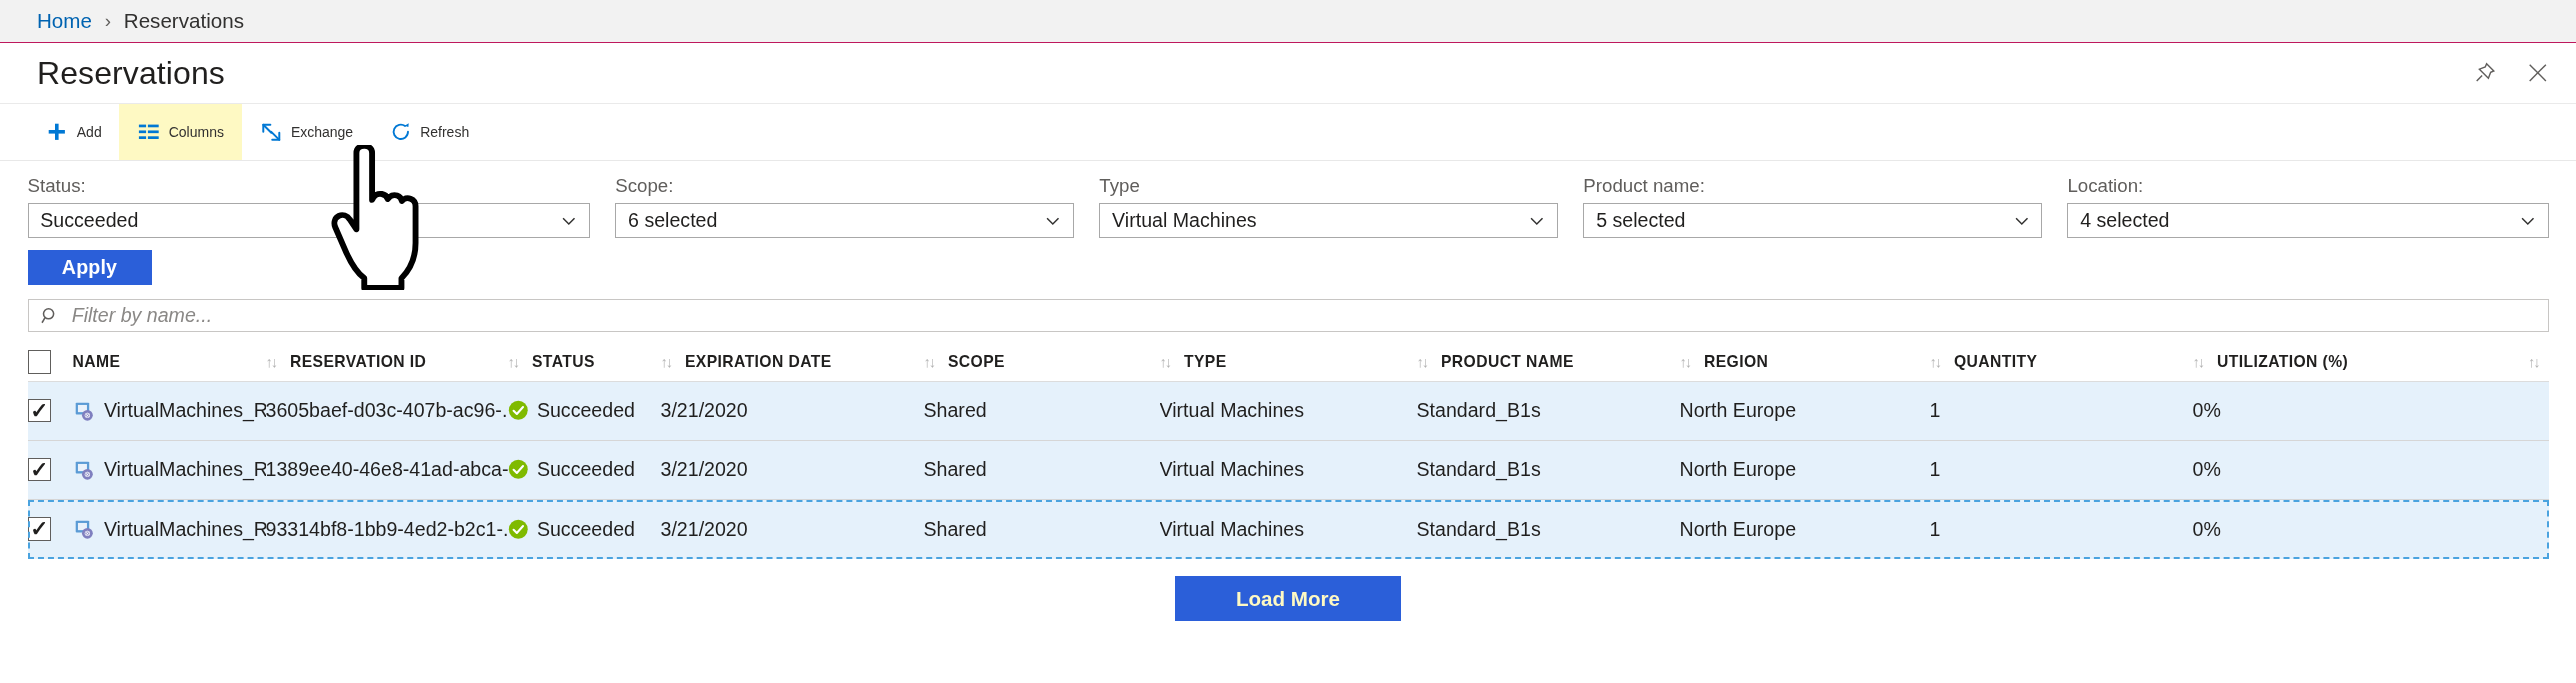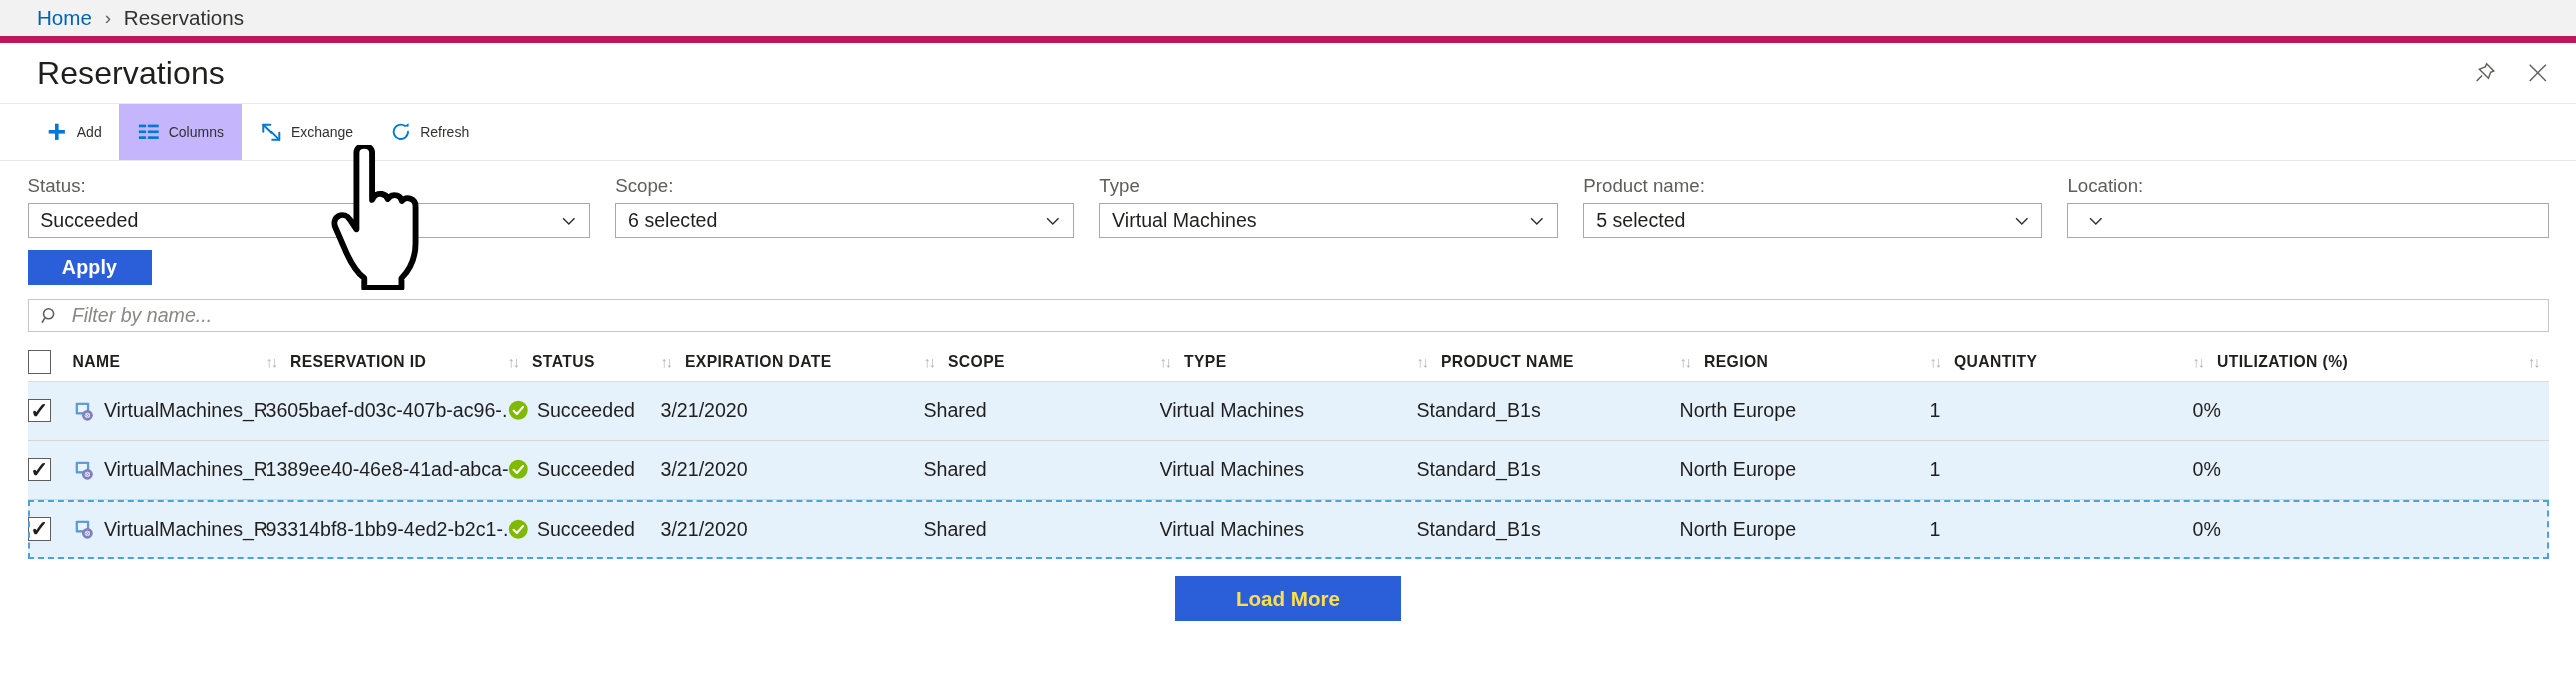--- a/index.html
+++ b/index.html
@@ -18,21 +18,21 @@
   }
 
   
   .breadcrumb-bar {
     height: 43px;
     background: #f2f2f2;
     display: flex;
     align-items: center;
     padding: 0 0 0 37px;
     box-sizing: border-box;
-    border-bottom: 7px solid #be185d;
+    border-bottom: 1px solid #be185d;
   }
   .crumb-link {
     color: #0063b1;
     font-size: 20.6px;
     cursor: pointer;
     text-decoration: none;
   }
   .crumb-sep {
     color: #605e5c;
     font-size: 18.7px;
@@ -92,21 +92,21 @@
     gap: 8px;
     padding: 0 17.7px;
     font-size: 14px;
     color: #323130;
     cursor: pointer;
     background: transparent;
     border: none;
     font-family: inherit;
     white-space: nowrap;
   }
-  .cmd-btn.highlight { background: #c4b5fd; }
+  .cmd-btn.highlight { background: #fef9c3; }
   .cmd-ico {
     display: inline-flex;
     align-items: center;
     justify-content: center;
     color: #0078d4;
     width: 23.6px;
     height: 23.6px;
   }
 
   
@@ -292,21 +292,21 @@
   .ok-ico { display: inline-flex; flex: 0 0 auto; }
 
   
   .loadmore-row {
     display: flex;
     justify-content: center;
     margin-top: 17.7px;
   }
   .loadmore-btn {
     background: #2b5fd9;
-    color: #fde047;
+    color: #fef9c3;
     border: none;
     font-family: inherit;
     font-size: 20.6px;
     font-weight: bold;
     height: 45px;
     width: 226px;
     cursor: pointer;
   }
 
   
@@ -443,20 +443,21 @@
         <svg width="19.6" height="19.6" viewBox="0 0 24 24" fill="none" stroke="currentColor" stroke-width="1.8">
             <polyline points="5,9 12,16 19,9"></polyline>
           </svg>
       </span>
     </div>
   </div>
 
   <div class="filter-group" style="width:501px;padding-right:0">
     <span class="filter-label">Location:</span>
     <div class="select-box">
+      <span class="select-value">4 selected</span>
       <span class="chev">
         <svg width="19.6" height="19.6" viewBox="0 0 24 24" fill="none" stroke="currentColor" stroke-width="1.8">
             <polyline points="5,9 12,16 19,9"></polyline>
           </svg>
       </span>
     </div>
   </div>
 
 </div>
 

